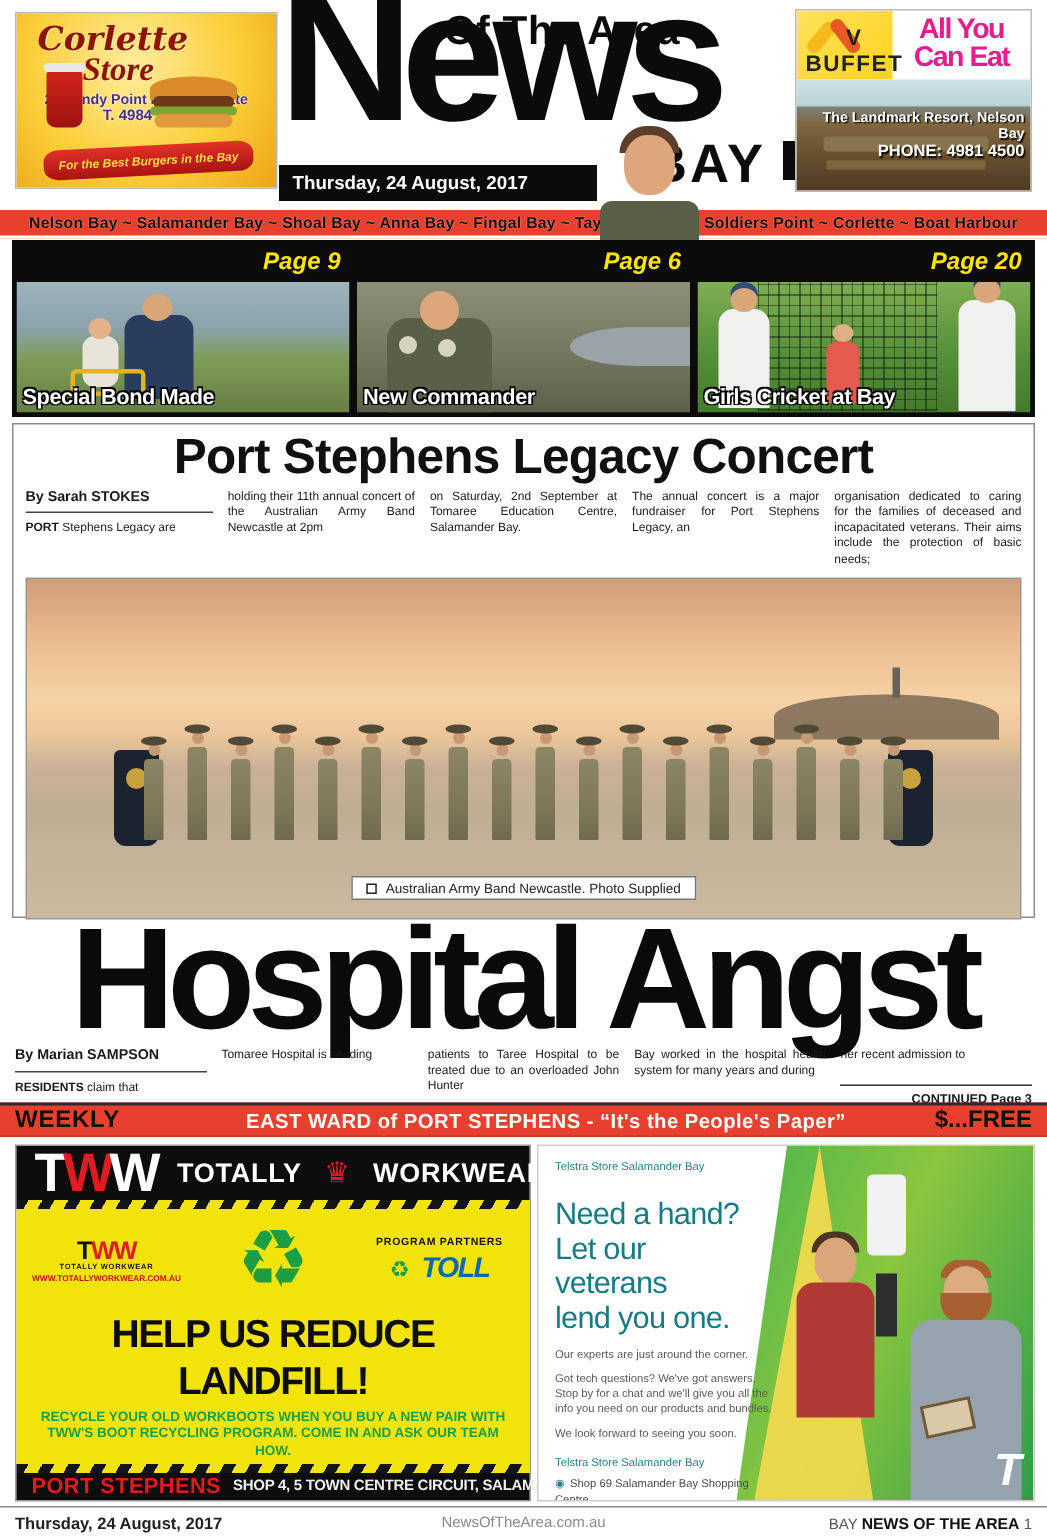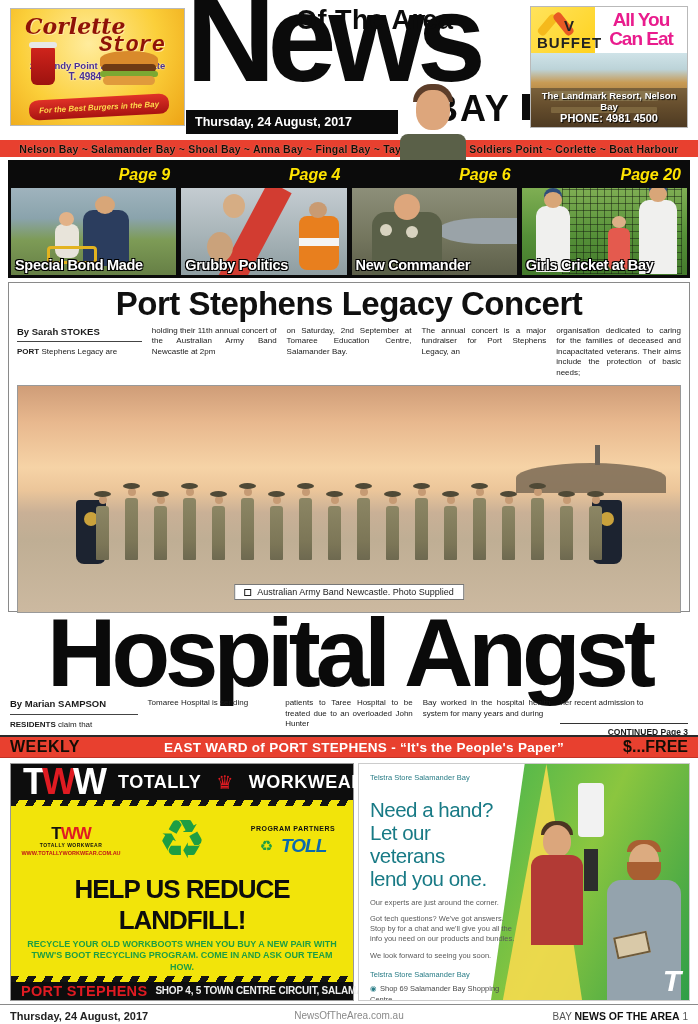--- a/index.html
+++ b/index.html
@@ -6,22 +6,22 @@
   html,body { background:#e9e9e9; }
   body { font-family:"Liberation Sans", sans-serif; }
   #page { position:relative; width:698px; height:1024px; background:#fff; margin:0 auto; overflow:hidden; }
 
   
   .ad-corlette { position:absolute; left:10px; top:8px; width:175px; height:118px;
     background:radial-gradient(circle at 45% 30%, #ffec9d 0%, #fbcf3a 55%, #eda416 100%);
     border:1px solid #b9b9b9; overflow:hidden; }
   .cor-t1 { font-family:"DejaVu Serif", serif; font-style:italic; font-weight:bold; color:#8f1207;
     font-size:22px; padding:4px 0 0 14px; text-shadow:1px 1px 0 #ffe9a0; }
-  .cor-t2 { font-family:Liberation Mono, monospace; font-style:italic; font-weight:bold; color:#8f1207;
-    font-size:22px; margin-top:-6px; padding-left:88px; text-shadow:1px 1px 0 #ffe9a0; }
+  .cor-t2 { font-family:Liberation Serif, serif; font-style:italic; font-weight:bold; color:#8f1207;
+    font-size:22px; margin-top:-6px; padding-left:44px; text-shadow:1px 1px 0 #ffe9a0; }
   .cor-addr { color:#4b2f93; font-weight:bold; font-size:9.5px; text-align:center; margin-top:2px; text-shadow:0 0 2px #fff; }
   .cor-ph { color:#4b2f93; font-weight:bold; font-size:10px; text-align:center; text-shadow:0 0 2px #fff; }
   .cor-burger { position:absolute; right:26px; top:42px; width:58px; height:34px; }
   .cor-burger .bun { position:absolute; left:0; top:0; width:58px; height:16px; background:#d98a2b; border-radius:50% 50% 8% 8%; }
   .cor-burger .patty { position:absolute; left:2px; top:13px; width:54px; height:8px; background:#6e3a14; border-radius:4px; }
   .cor-burger .lettuce { position:absolute; left:0px; top:20px; width:58px; height:6px; background:#7ca832; border-radius:3px; }
   .cor-burger .bun2 { position:absolute; left:3px; top:25px; width:52px; height:9px; background:#e09a3c; border-radius:6px; }
   .cor-cup { position:absolute; left:20px; top:38px; width:24px; height:38px; background:linear-gradient(180deg,#d0241c,#9d120f); border-radius:3px 3px 6px 6px; }
   .cor-cup::before { content:""; position:absolute; left:-2px; top:-5px; width:28px; height:6px; background:#e7e7e7; border-radius:3px; }
   .cor-ribbon { position:absolute; left:18px; bottom:8px; width:140px; height:20px; background:linear-gradient(180deg,#e03227,#a81311);
@@ -31,22 +31,22 @@
   .ad-buffet { position:absolute; left:530px; top:6px; width:158px; height:122px; background:#fff; border:1px solid #b9b9b9; overflow:hidden; }
   .buf-top { display:flex; height:46px; }
   .buf-logo { width:64px; background:linear-gradient(135deg,#ffe35c,#ffd21e); position:relative; }
   .buf-logo .v1 { position:absolute; left:12px; top:6px; width:9px; height:24px; background:#f5b91c; transform:rotate(40deg); border-radius:4px; }
   .buf-logo .v2 { position:absolute; left:28px; top:4px; width:9px; height:26px; background:#e85a24; transform:rotate(-38deg); border-radius:4px; }
   .buf-logo .vtxt { position:absolute; left:6px; bottom:2px; font-size:15px; font-weight:bold; color:#222; letter-spacing:1px;text-align:center; }
   .buf-head { flex:1; text-align:center; color:#e91c8d; font-weight:bold; font-size:19px; line-height:1.0; padding-top:3px; letter-spacing:-1px; }
   .buf-photo { position:relative; height:74px;
     background:linear-gradient(180deg,#cfe3e8 0%, #bcd3d8 22%, #c89b55 40%, #9b6f33 70%, #6e4a1e 100%); }
   .buf-photo .tbl { position:absolute; left:18px; bottom:26px; width:110px; height:10px; background:#d8b46e; border-radius:3px; box-shadow:0 14px 0 -2px #c49a50; }
-  .buf-overlay { position:absolute; left:0; bottom:0; width:100%; padding:2px 4px 3px;
-    background:rgba(40,40,40,.45); text-align:center; }
+  .buf-overlay { position:absolute; left:0; bottom:0; width:100%; padding:2px 4px 20px;
+    background:rgba(40,40,40,.45); text-align:right; }
   .buf-venue { color:#fff; font-size:9.5px; font-weight:bold; text-shadow:1px 1px 1px #000; }
   .buf-phone { color:#fff; font-size:11px; font-weight:bold; text-shadow:1px 1px 1px #000; }
 
   
   .masthead { position:absolute; left:186px; top:0; width:340px; height:138px; }
   .mh-kicker { position:absolute; left:110px; top:5px; font-size:27px; font-weight:bold; color:#0b0b0b; letter-spacing:0.5px; }
   .mh-title { position:absolute; left:0; top:-24px; font-size:124px; font-weight:bold; color:#0b0b0b; letter-spacing:-8px; line-height:1.0; }
   .mh-region { position:absolute; left:246px; top:88px; font-size:36px; font-weight:bold; color:#0b0b0b; letter-spacing:2px; }
   .mh-square { position:absolute; left:336px; top:94px; width:26px; height:26px; background:#0b0b0b; }
   .mh-datebar { position:absolute; left:0; top:110px; width:212px; height:24px; background:#0b0b0b; color:#fff;
@@ -263,30 +263,20 @@
     <div class="teaser">
       <div class="t-pagebar">Page 9</div>
       <div class="t-photo ph1">
         <div class="man"></div>
           <div class="child"></div>
           <div class="walker"></div>
       </div>
       <div class="t-caption">Special Bond Made</div>
     </div>
     <div class="teaser">
-      <div class="t-pagebar">Page 4</div>
-      <div class="t-photo ph2">
-        <div class="sign"></div>
-          <div class="face1"></div>
-          <div class="face2"></div>
-          <div class="hivis"></div>
-      </div>
-      <div class="t-caption">Grubby Politics</div>
-    </div>
-    <div class="teaser">
       <div class="t-pagebar">Page 6</div>
       <div class="t-photo ph3">
         <div class="jet"></div>
           <div class="cmd"></div>
           <div class="patch"></div>
       </div>
       <div class="t-caption">New Commander</div>
     </div>
     <div class="teaser">
       <div class="t-pagebar">Page 20</div>

